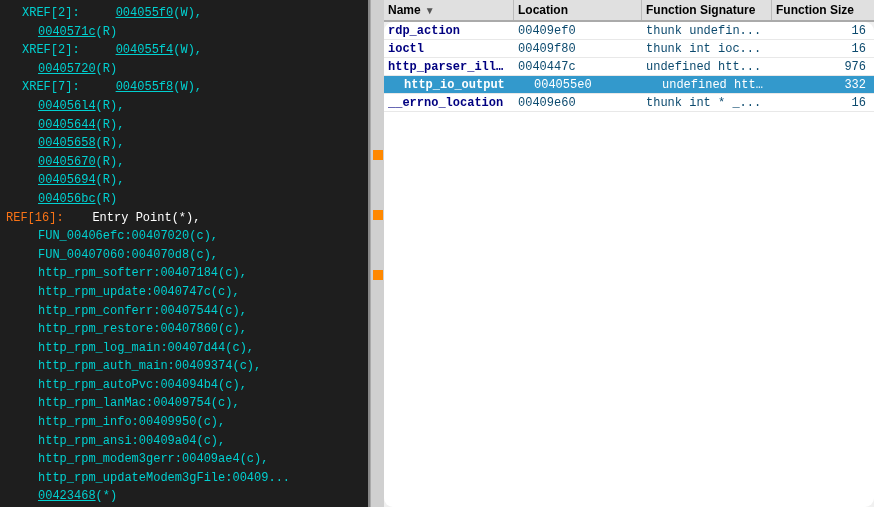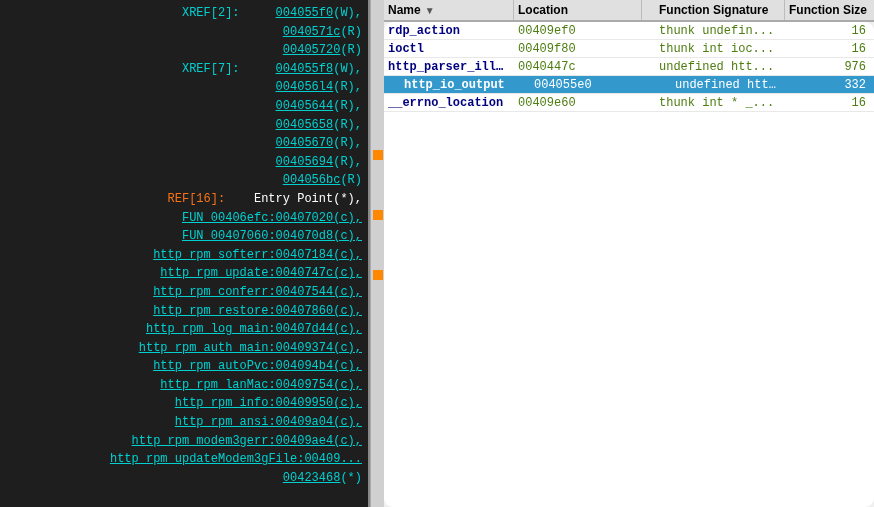--- a/index.html
+++ b/index.html
@@ -17,21 +17,20 @@
     #left-panel {
       width: 370px;
       min-width: 370px;
       background: #1e1e1e;
       color: #00d0d0;
       overflow-y: auto;
       overflow-x: auto;
       padding: 4px 6px;
       border-right: 2px solid #888;
       position: relative;
-      text-align: right;
     }
     #left-panel .line {
       white-space: nowrap;
       line-height: 1.55;
     }
     #left-panel .xref-label {
       color: #00d0d0;
     }
     #left-panel .addr {
       color: #00d0d0;
@@ -39,21 +38,20 @@
       cursor: pointer;
     }
     #left-panel .ref-label {
       color: #f97316;
     }
     #left-panel .entry-label {
       color: #ffffff;
     }
     #left-panel .func-ref {
       color: #00d0d0;
-      text-decoration: underline;
       cursor: pointer;
     }
 
     
     #left-panel::-webkit-scrollbar { width: 10px; }
     #left-panel::-webkit-scrollbar-track { background: #3a3a3a; }
     #left-panel::-webkit-scrollbar-thumb { background: #888; }
 
     
     #right-panel {
@@ -67,21 +65,21 @@
     
     #table-header {
       display: flex;
       background: #e0e0e0;
       border-bottom: 2px solid #aaa;
       height: 22px;
       align-items: center;
     }
     .col-name { width: 130px; min-width: 130px; }
     .col-location { width: 128px; min-width: 128px; }
-    .col-funcsig { width: 130px; min-width: 130px; margin-left: 13px; }
+    .col-funcsig { width: 130px; min-width: 130px; }
     .col-funcsize { flex: 1; }
 
     .header-cell {
       height: 100%;
       display: flex;
       align-items: center;
       padding: 0 4px;
       border-right: 1px solid #bbb;
       font-weight: bold;
       font-family: Arial, sans-serif;
@@ -124,21 +122,21 @@
     }
     .table-row.selected .cell {
       color: #ffffff;
       padding-left: 20px;
     }
 
     .cell {
       padding: 0 4px;
       font-family: 'Courier New', Courier, monospace;
       font-size: 12px;
-      color: #4d7c0f;
+      color: #0c4a6e;
       white-space: nowrap;
       overflow: hidden;
       text-overflow: ellipsis;
     }
     .cell-name {
       width: 130px; min-width: 130px;
       color: #000080;
       font-weight: bold;
     }
     .table-row.selected .cell-name { color: #ffffff; }
@@ -172,20 +170,25 @@
 
   <div class="line indent1">
     <span class="xref-label">XREF[2]:</span>
     &nbsp;&nbsp;&nbsp;
     <span class="addr">004055f0</span><span>(W),</span>
   </div>
   <div class="line indent2">
     <span class="addr">0040571c</span><span>(R)</span>
   </div>
 
+  <div class="line indent1">
+    <span class="xref-label">XREF[2]:</span>
+    &nbsp;&nbsp;&nbsp;
+    <span class="addr">004055f4</span><span>(W),</span>
+  </div>
   <div class="line indent2">
     <span class="addr">00405720</span><span>(R)</span>
   </div>
 
   <div class="line indent1">
     <span class="xref-label">XREF[7]:</span>
     &nbsp;&nbsp;&nbsp;
     <span class="addr">004055f8</span><span>(W),</span>
   </div>
   <div class="line indent2"><span class="addr">004056l4</span><span>(R),</span></div>

